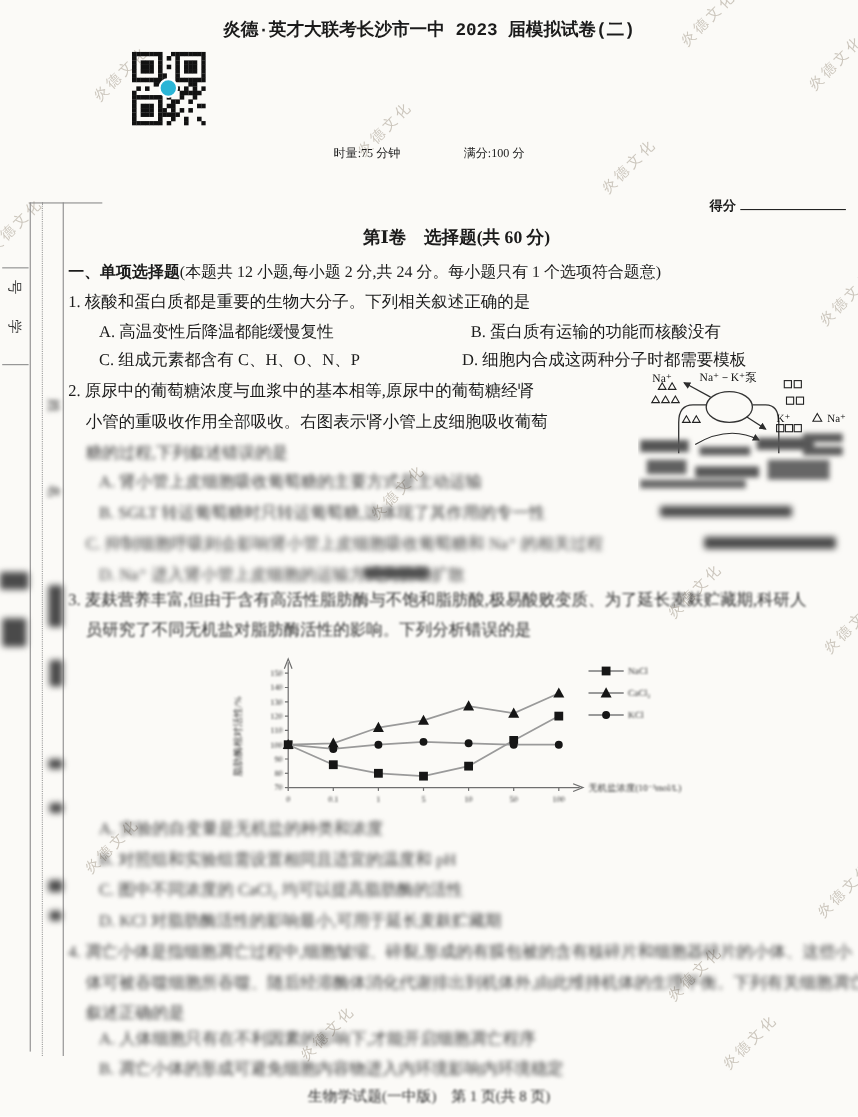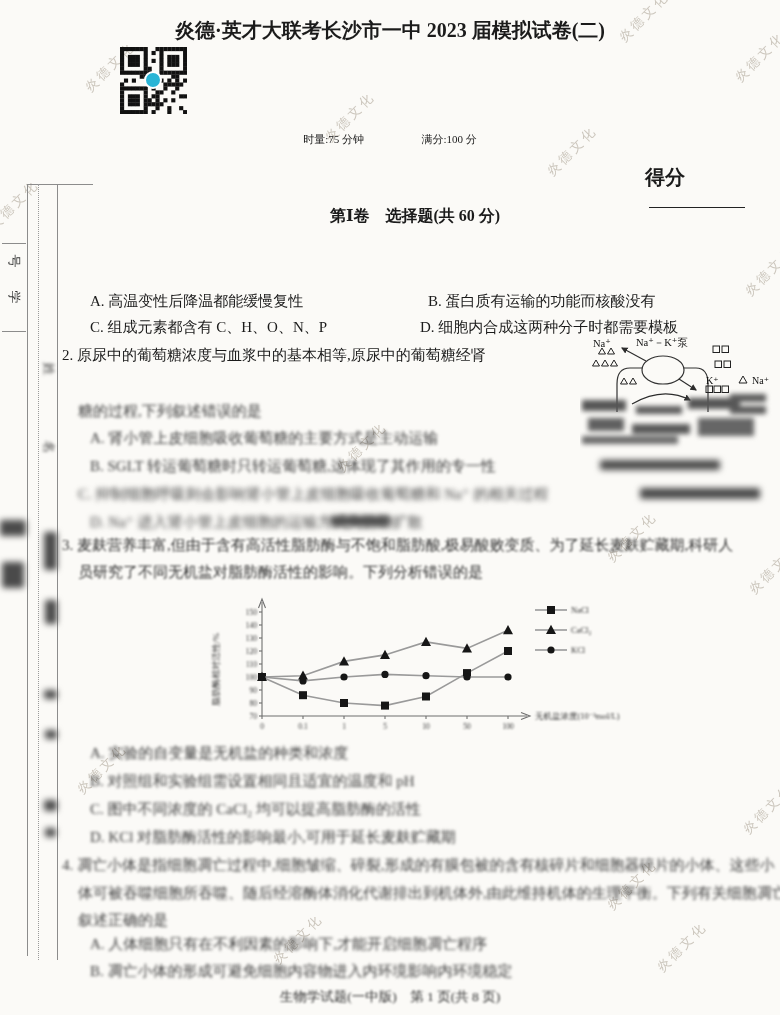--- a/index.html
+++ b/index.html
@@ -225,38 +225,43 @@
         <rect x="3.94" y="63.06" width="4.141176470588236" height="4.141176470588236" fill="#111"></rect>
         <rect x="7.88" y="63.06" width="4.141176470588236" height="4.141176470588236" fill="#111"></rect>
         <rect x="11.82" y="63.06" width="4.141176470588236" height="4.141176470588236" fill="#111"></rect>
         <rect x="15.76" y="63.06" width="4.141176470588236" height="4.141176470588236" fill="#111"></rect>
         <rect x="19.71" y="63.06" width="4.141176470588236" height="4.141176470588236" fill="#111"></rect>
         <rect x="23.65" y="63.06" width="4.141176470588236" height="4.141176470588236" fill="#111"></rect>
       </svg>
     <div class="qr-dot"></div>
   </div>
 
-  <div class="abs center bold" style="top:17px;font-size:20px;">炎德·英才大联考长沙市一中 2023 届模拟试卷(二)</div>
+  <div class="abs center bold" style="top:17px;font-size:16px;font-family:Liberation Mono, monospace;">炎德·英才大联考长沙市一中 2023 届模拟试卷(二)</div>
   <div class="abs center" style="top:132px;font-size:11px;">
     <span>时量:75 分钟</span>
     <span style="display:inline-block;width:52px;"></span>
     <span>满分:100 分</span>
   </div>
-  <div class="abs bold" style="left:645px;top:164px;font-size:20px;font-family:Liberation Mono, monospace;">
+  <div class="abs bold" style="left:645px;top:176px;font-size:12px;">
     <span>得分</span><span class="score-line"></span>
   </div>
 
   <div class="abs bold" style="left:60px;right:10px;top:206px;text-align:center;font-size:16px;">第Ⅰ卷　选择题(共 60 分)</div>
-
+  <div class="abs line" style="left:62px;top:238px;font-size:14.5px;">
+    <span class="bold">一、单项选择题</span><span>(本题共 12 小题,每小题 2 分,共 24 分。每小题只有 1 个选项符合题意)</span>
+  </div>
+
+  <div class="abs line" style="left:62px;top:265px;">1. 核酸和蛋白质都是重要的生物大分子。下列相关叙述正确的是</div>
   <div class="abs opt" style="left:90px;top:292px;">A. 高温变性后降温都能缓慢复性</div>
   <div class="abs opt" style="left:428px;top:292px;">B. 蛋白质有运输的功能而核酸没有</div>
   <div class="abs opt" style="left:90px;top:318px;">C. 组成元素都含有 C、H、O、N、P</div>
   <div class="abs opt" style="left:420px;top:318px;">D. 细胞内合成这两种分子时都需要模板</div>
 
   <div class="abs line" style="left:62px;top:346px;">2. 原尿中的葡萄糖浓度与血浆中的基本相等,原尿中的葡萄糖经肾</div>
+  <div class="abs line" style="left:78px;top:374px;">小管的重吸收作用全部吸收。右图表示肾小管上皮细胞吸收葡萄</div>
   <div class="abs line b2" style="left:78px;top:402px;">糖的过程,下列叙述错误的是</div>
   <div class="abs opt b2" style="left:90px;top:429px;">A. 肾小管上皮细胞吸收葡萄糖的主要方式是主动运输</div>
   <div class="abs opt b2" style="left:90px;top:457px;">B. SGLT 转运葡萄糖时只转运葡萄糖,这体现了其作用的专一性</div>
   <div class="abs opt b3" style="left:78px;top:485px;">C. 抑制细胞呼吸则会影响肾小管上皮细胞吸收葡萄糖和 Na⁺ 的相关过程</div>
   <div class="abs opt b3" style="left:90px;top:513px;">D. Na⁺ 进入肾小管上皮细胞的运输方式为协助扩散</div>
   <div class="blob" style="left:600px;top:460px;width:120px;height:10px;"></div>
   <div class="blob" style="left:640px;top:488px;width:120px;height:11px;"></div>
   <div class="blob" style="left:330px;top:516px;width:60px;height:10px;"></div>
 
   <div class="diagram-wrap">

